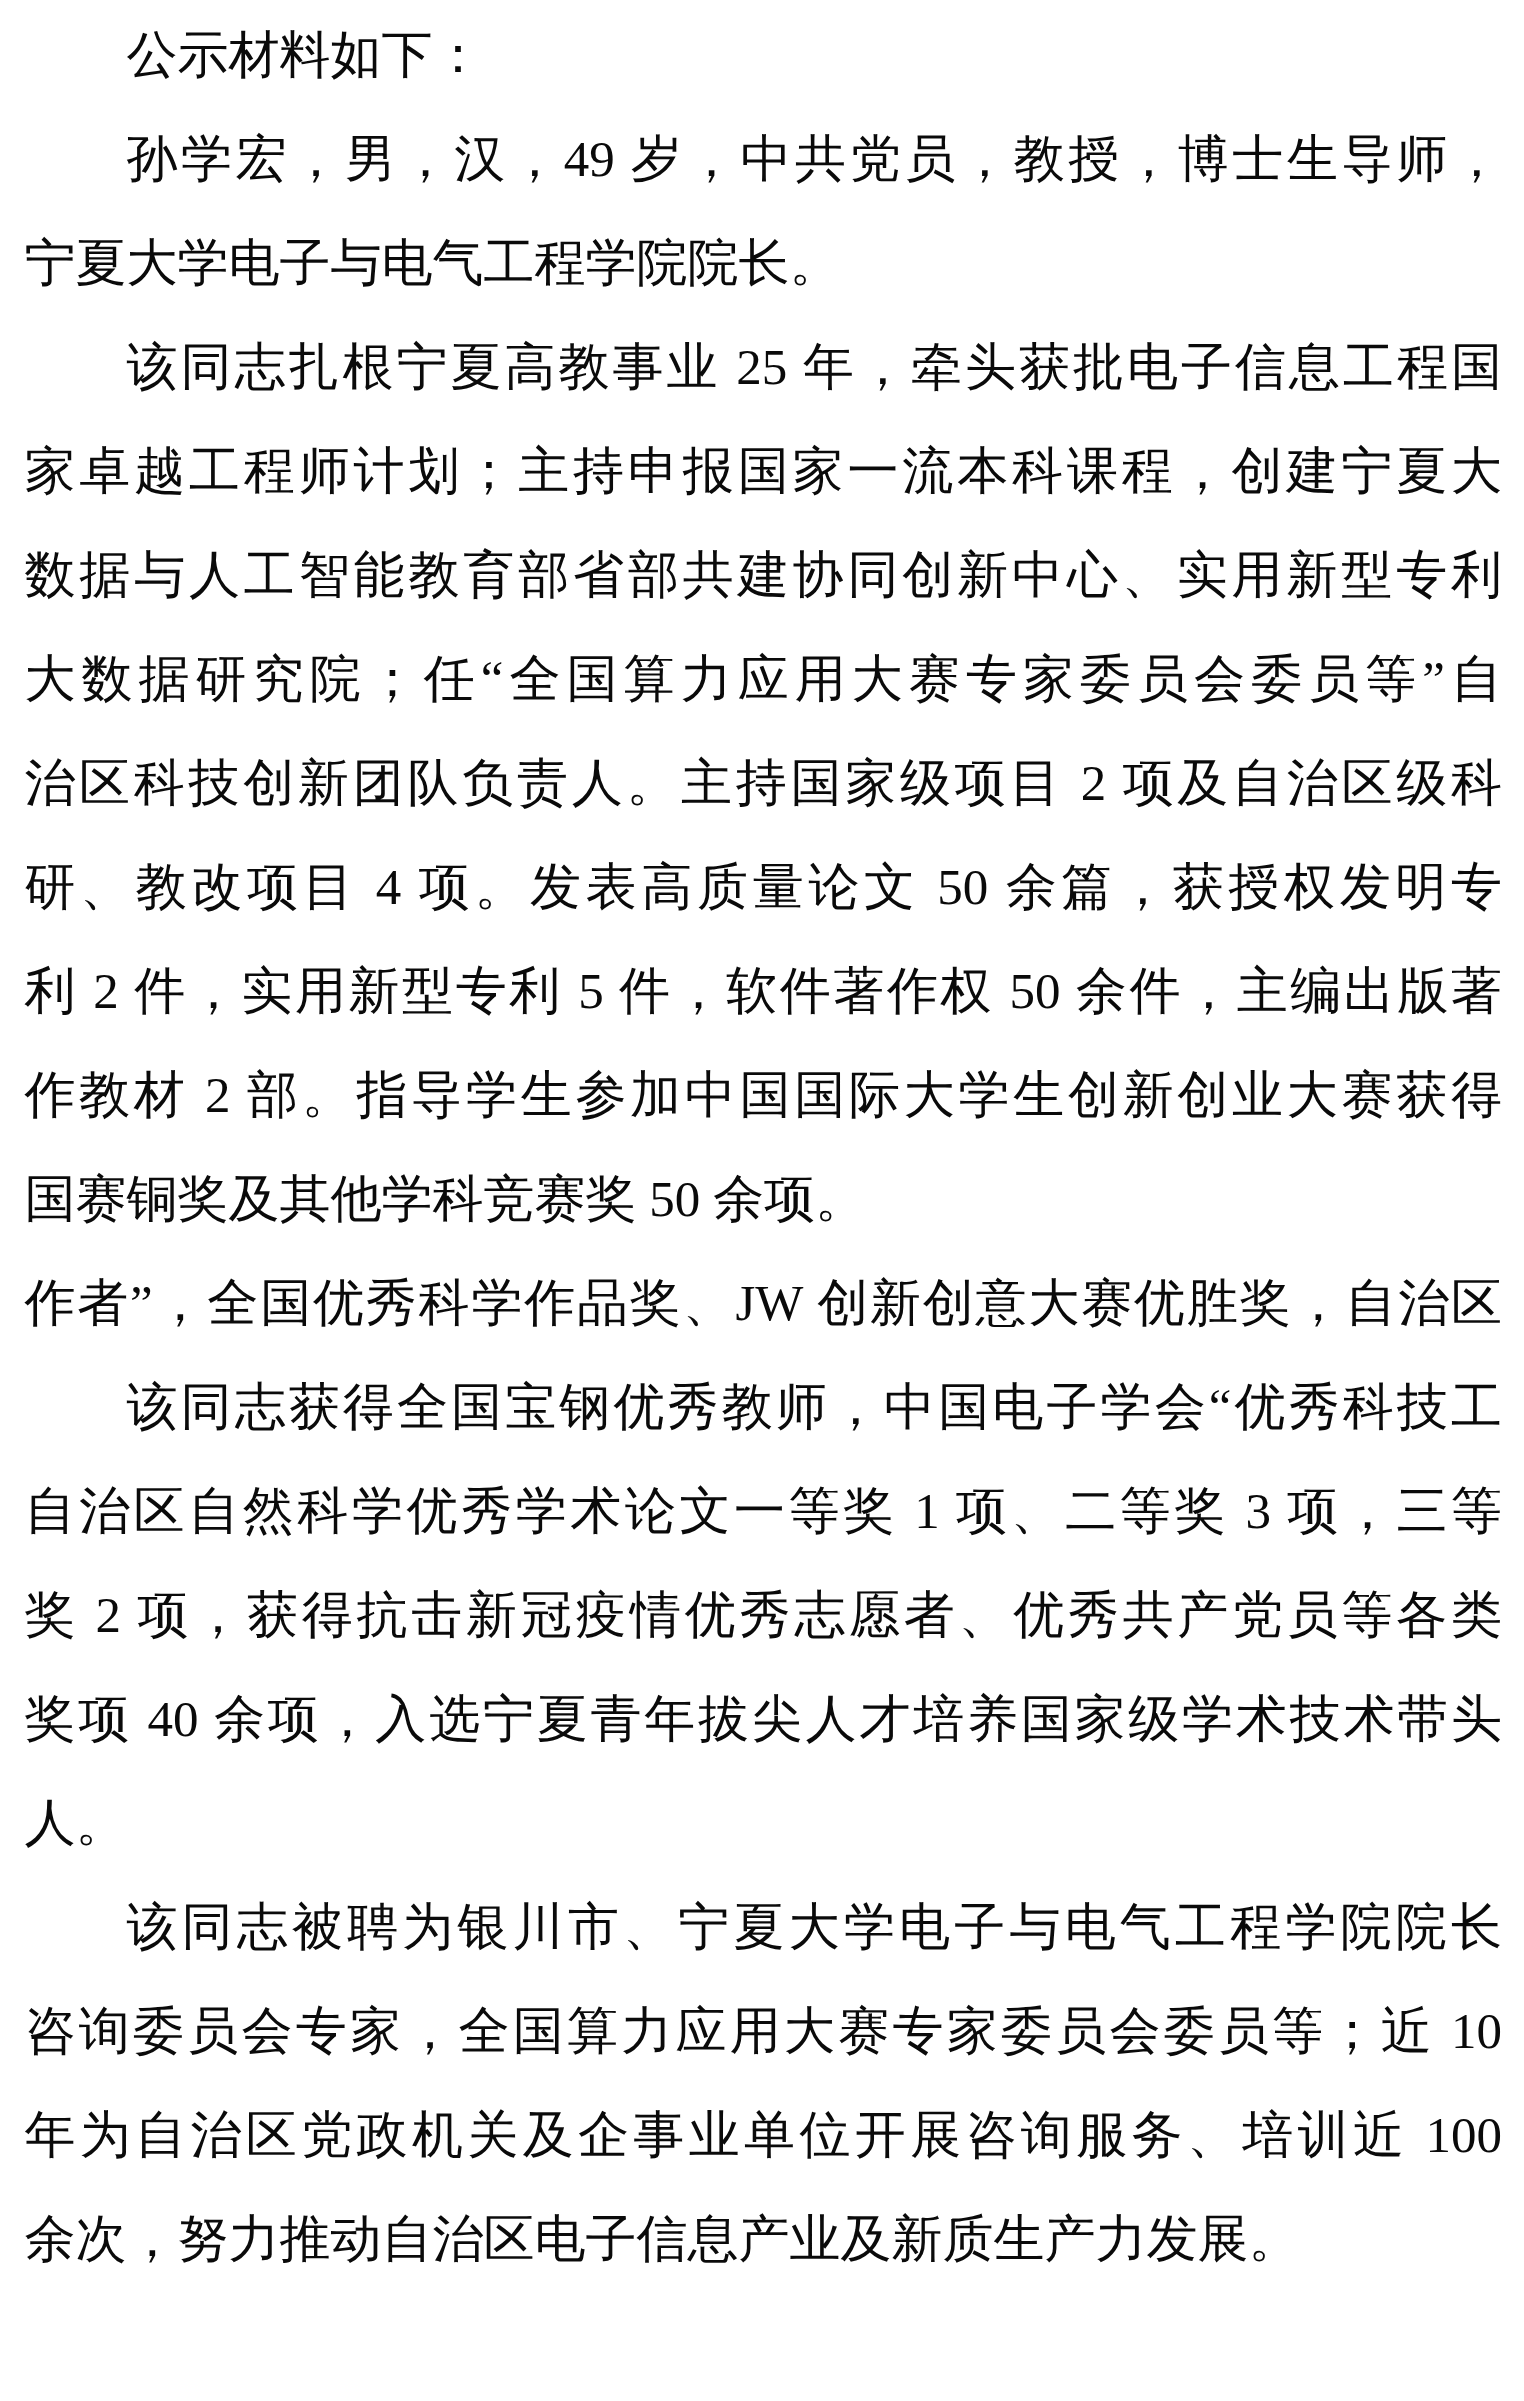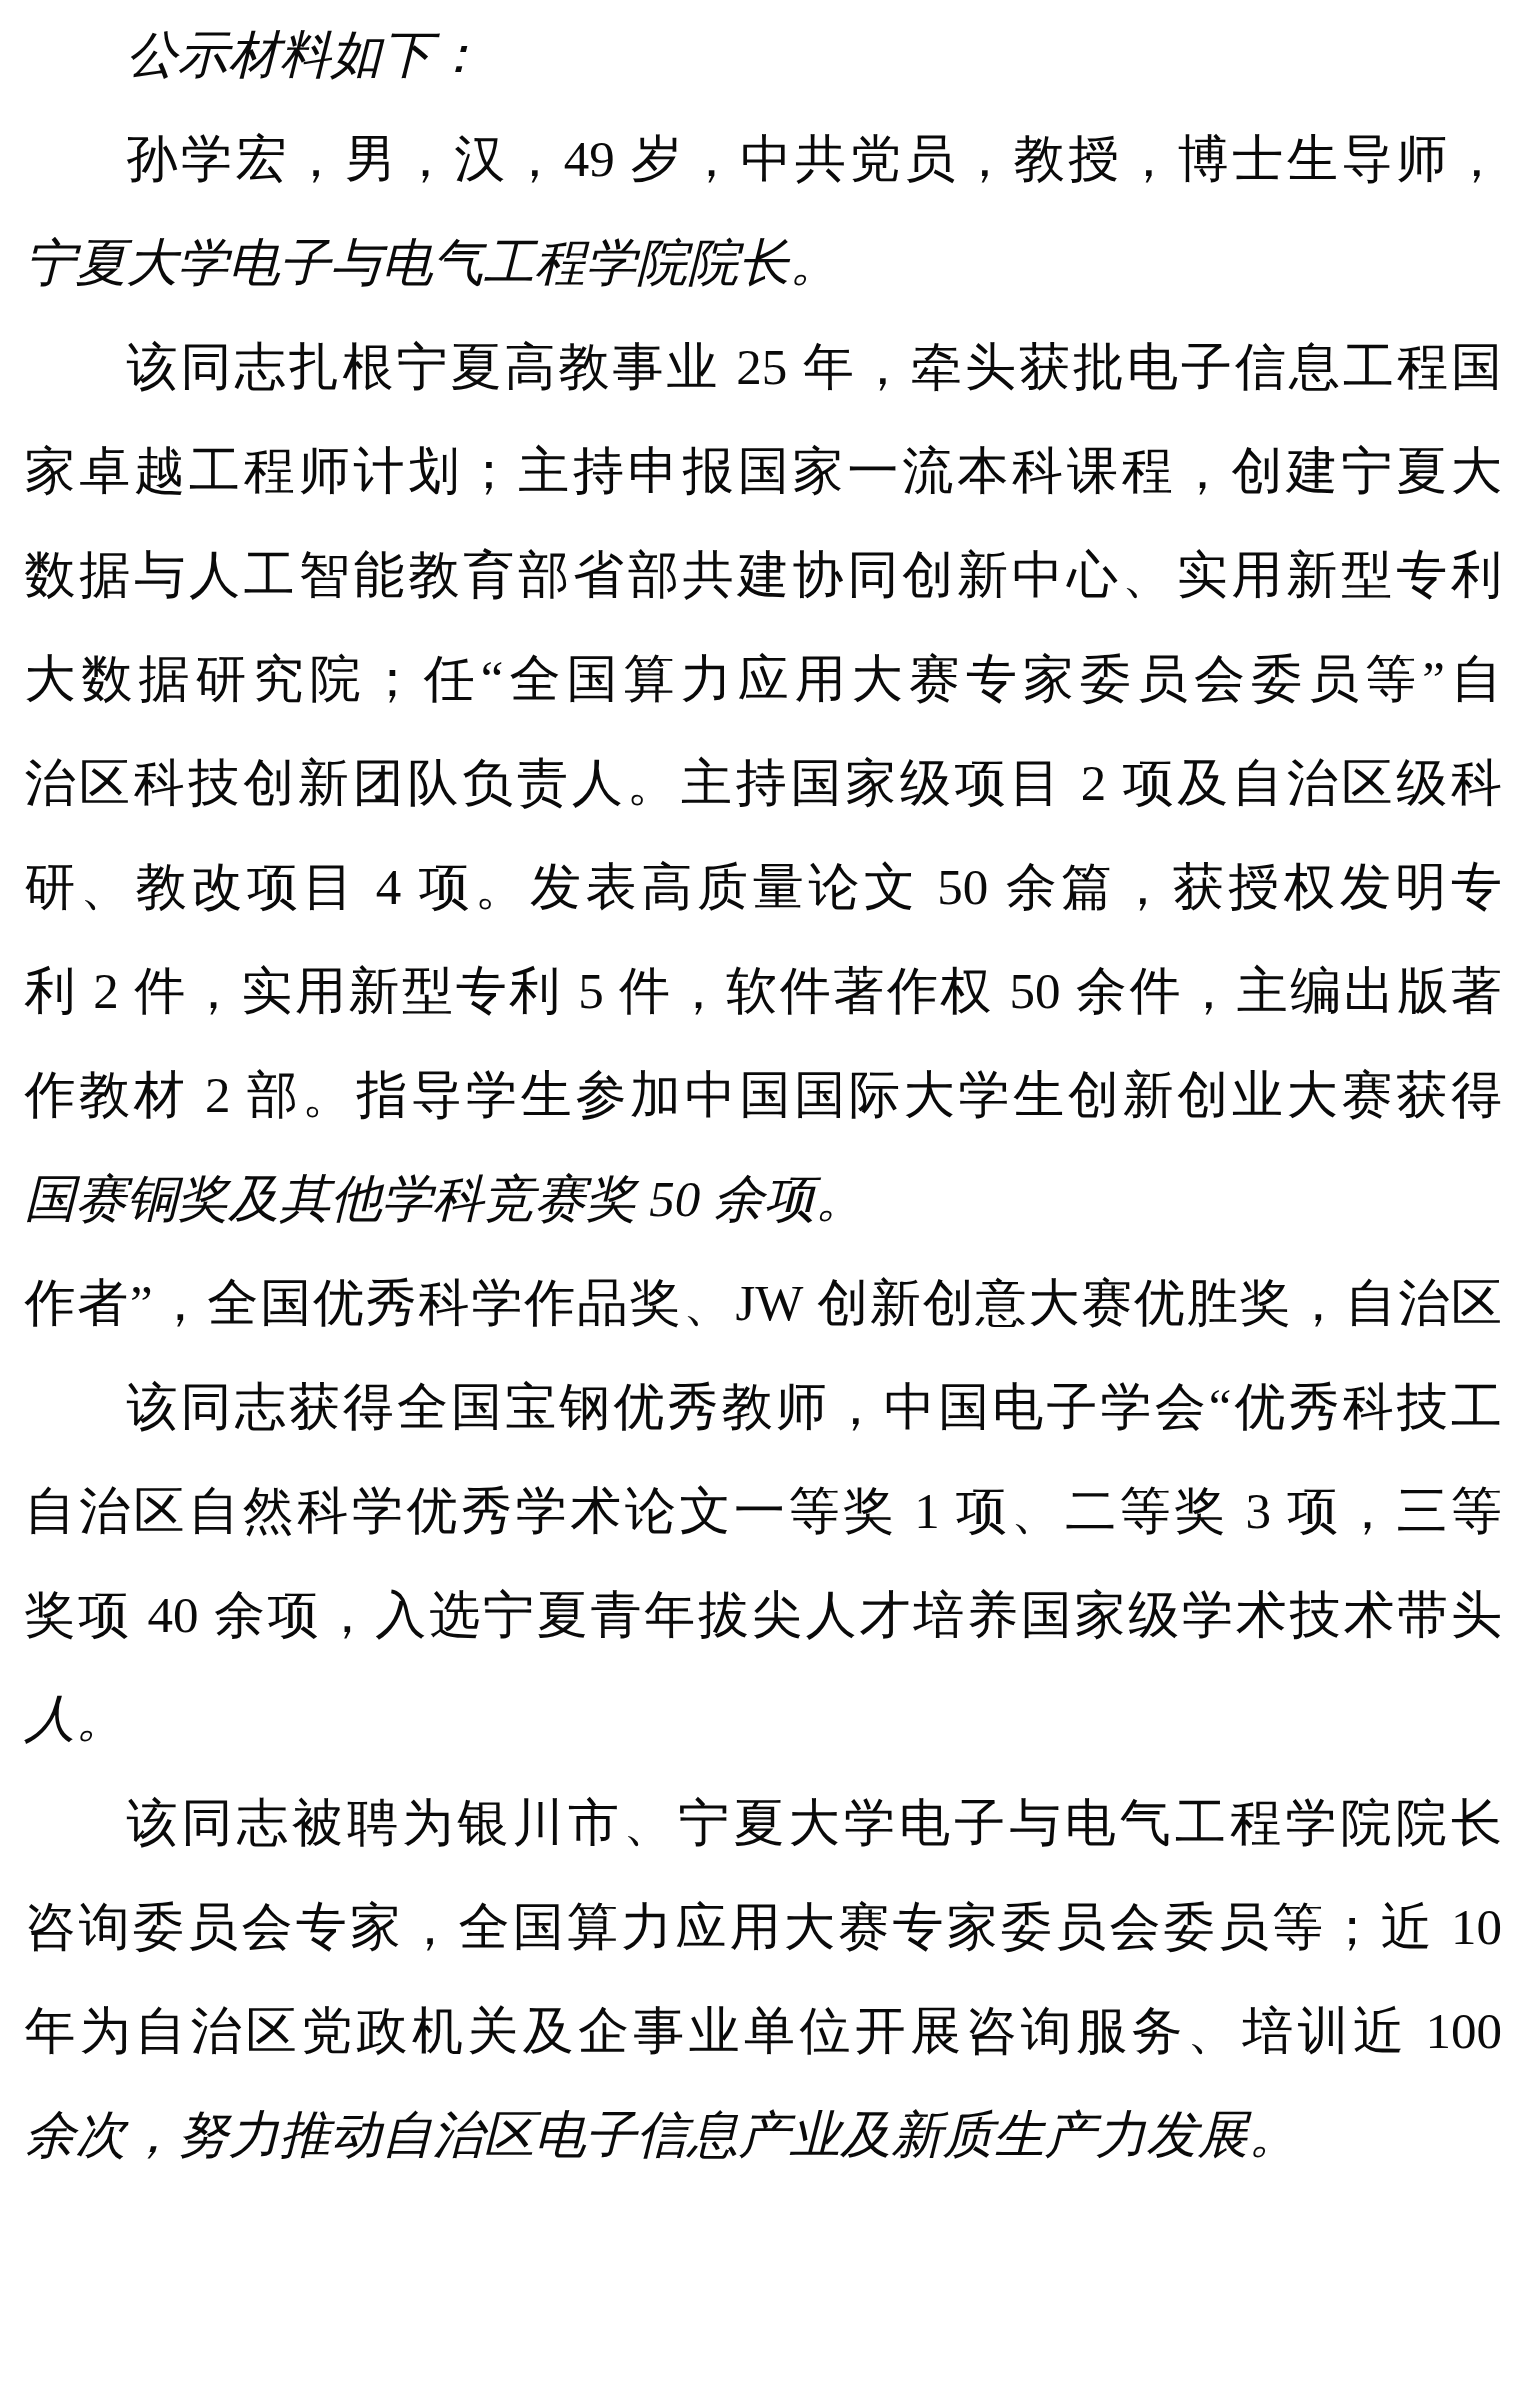--- a/index.html
+++ b/index.html
@@ -23,21 +23,20 @@
   .line {
     width: 100%;
     text-align: justify;
     text-align-last: justify;
     text-justify: inter-character;
     white-space: normal;
   }
   .line.end {
     text-align: left;
     text-align-last: left;
-    font-style: italic;
   }
   .line.indent {
     text-indent: 2em;
   }
 </style>
 </head>
 <body>
 
 <div class="page">
   <div class="line indent end">公示材料如下：</div>
@@ -48,20 +47,21 @@
   <div class="line">数据与人工智能教育部省部共建协同创新中心、实用新型专利</div>
   <div class="line">大数据研究院；任“全国算力应用大赛专家委员会委员等”自</div>
   <div class="line">治区科技创新团队负责人。主持国家级项目 2 项及自治区级科</div>
   <div class="line">研、教改项目 4 项。发表高质量论文 50 余篇，获授权发明专</div>
   <div class="line">利 2 件，实用新型专利 5 件，软件著作权 50 余件，主编出版著</div>
   <div class="line">作教材 2 部。指导学生参加中国国际大学生创新创业大赛获得</div>
   <div class="line end">国赛铜奖及其他学科竞赛奖 50 余项。</div>
   <div class="line">作者”，全国优秀科学作品奖、JW 创新创意大赛优胜奖，自治区</div>
   <div class="line indent">该同志获得全国宝钢优秀教师，中国电子学会“优秀科技工</div>
   <div class="line">自治区自然科学优秀学术论文一等奖 1 项、二等奖 3 项，三等</div>
+  <div class="line">奖 2 项，获得抗击新冠疫情优秀志愿者、优秀共产党员等各类</div>
   <div class="line">奖项 40 余项，入选宁夏青年拔尖人才培养国家级学术技术带头</div>
   <div class="line end">人。</div>
   <div class="line indent">该同志被聘为银川市、宁夏大学电子与电气工程学院院长</div>
   <div class="line">咨询委员会专家，全国算力应用大赛专家委员会委员等；近 10</div>
   <div class="line">年为自治区党政机关及企事业单位开展咨询服务、培训近 100</div>
   <div class="line end">余次，努力推动自治区电子信息产业及新质生产力发展。</div>
 </div>
 
 
 </body></html>

